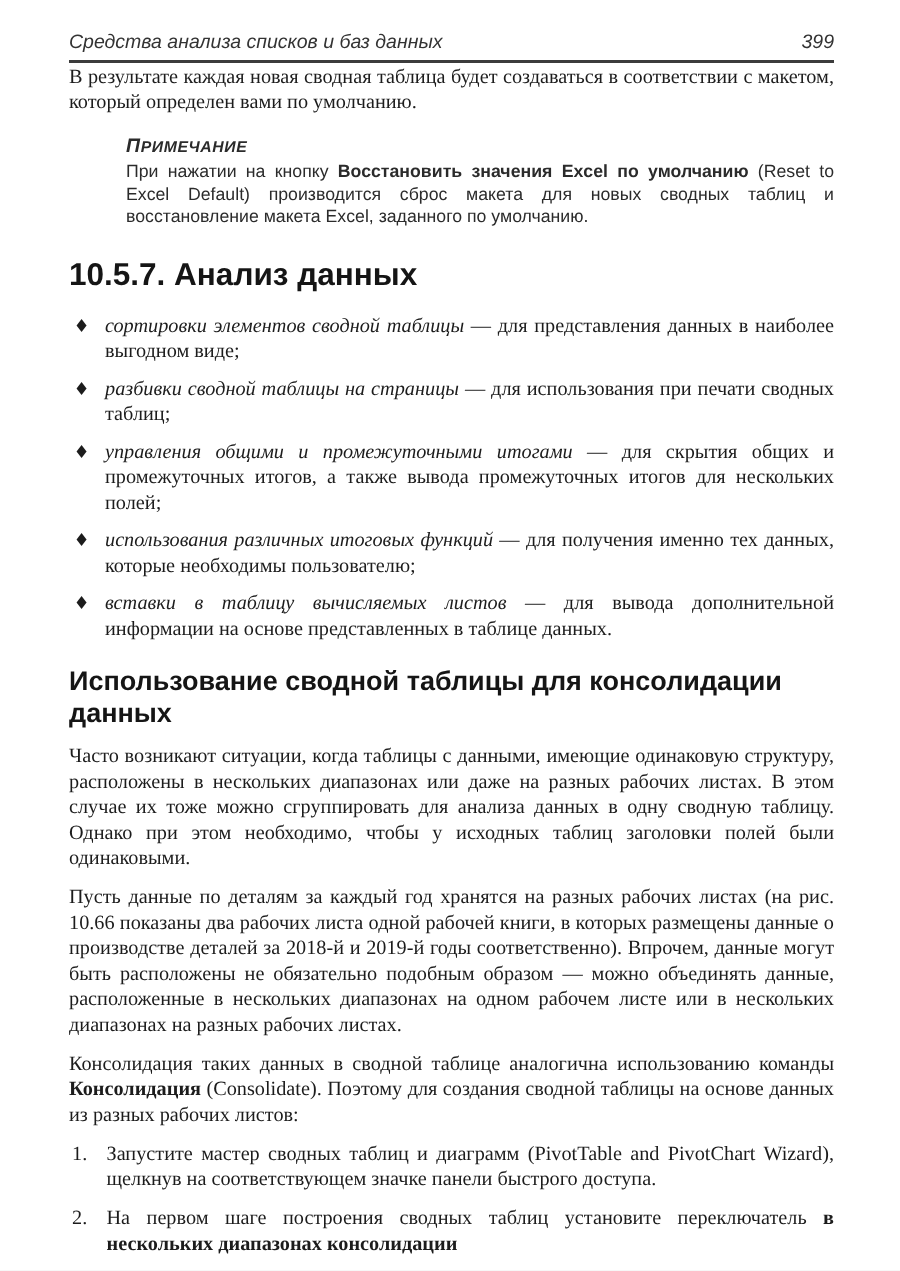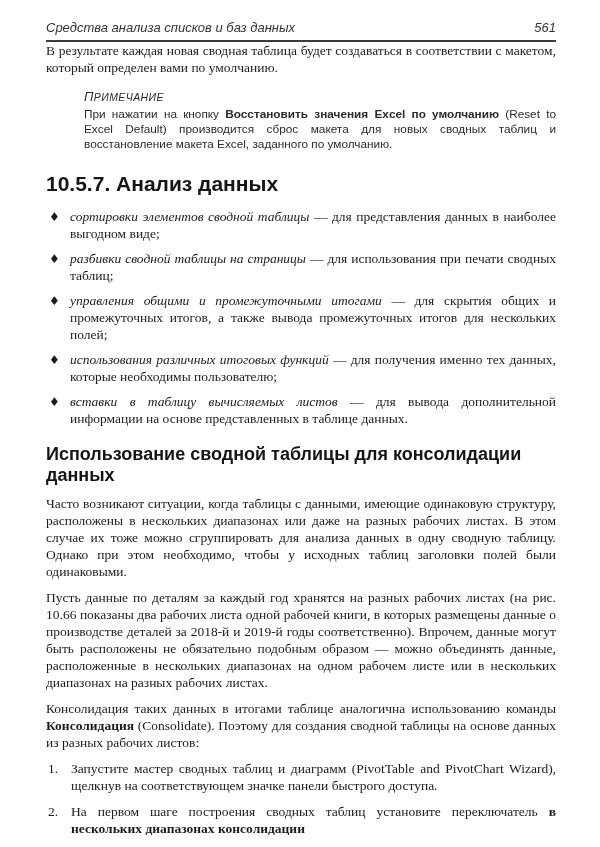--- a/index.html
+++ b/index.html
@@ -30,21 +30,21 @@
   }
   p.body-text { margin:0 0 9px 0; }
   .first-para { margin-top:14px; }
   
   .note {
     margin:13px 0 2px 38px;
     font-family:"Liberation Sans", sans-serif;
     color:#2b2b2b;
   }
   .note-title {
-    font-weight:normal; font-style:italic;
+    font-weight:bold; font-style:italic;
     font-size:10.5px; letter-spacing:0.4px;
     text-transform:uppercase;
   }
   .note-title::first-letter { font-size:13px; }
   .note-body {
     margin-top:3px;
     font-size:11.8px; line-height:15px;
     text-align:justify;
   }
   
@@ -73,21 +73,21 @@
   .b { font-weight:bold; }
   .i { font-style:italic;margin-top:33px; }
 </style>
 </head>
 <body>
 
 <div class="page">
 
   <div class="running-head">
     <span>Средства анализа списков и баз данных</span>
-    <span>561</span>
+    <span>399</span>
   </div>
 
   <p class="body-text first-para">В результате каждая новая сводная таблица будет создаваться в соответствии с макетом, который определен вами по умолчанию.</p>
 
   <div class="note">
     <div class="note-title">Примечание</div>
     <div class="note-body"><span>При нажатии на кнопку </span><span class="b">Восстановить значения Excel по умолчанию</span><span> (Reset to Excel Default) производится сброс макета для новых сводных таблиц и восстановление макета Excel, заданного по умолчанию.</span></div>
   </div>
 
   <h1 class="section-heading">10.5.7. Анализ данных</h1>
@@ -100,21 +100,21 @@
     <li class="flow"><span class="bullet-glyph">♦</span><span class="i">использования различных итоговых функций</span><span> — для получения именно тех данных, которые необходимы пользователю;</span></li>
     <li class="flow"><span class="bullet-glyph">♦</span><span class="i">вставки в таблицу вычисляемых листов</span><span> — для вывода дополнительной информации на основе представленных в таблице данных.</span></li>
   </ul>
 
   <h2 class="subsection-heading">Использование сводной таблицы для консолидации данных</h2>
 
   <p class="body-text">Часто возникают ситуации, когда таблицы с данными, имеющие одинаковую структуру, расположены в нескольких диапазонах или даже на разных рабочих листах. В этом случае их тоже можно сгруппировать для анализа данных в одну сводную таблицу. Однако при этом необходимо, чтобы у исходных таблиц заголовки полей были одинаковыми.</p>
 
   <p class="body-text">Пусть данные по деталям за каждый год хранятся на разных рабочих листах (на рис. 10.66 показаны два рабочих листа одной рабочей книги, в которых размещены данные о производстве деталей за 2018-й и 2019-й годы соответственно). Впрочем, данные могут быть расположены не обязательно подобным образом — можно объединять данные, расположенные в нескольких диапазонах на одном рабочем листе или в нескольких диапазонах на разных рабочих листах.</p>
 
-  <p class="body-text"><span class="b" style="font-weight:normal">Консолидация таких данных в итогами таблице аналогична использованию команды </span><span class="b">Консолидация</span><span> (Consolidate). Поэтому для создания сводной таблицы на основе данных из разных рабочих листов:</span></p>
+  <p class="body-text"><span class="b" style="font-weight:normal">Консолидация таких данных в сводной таблице аналогична использованию команды </span><span class="b">Консолидация</span><span> (Consolidate). Поэтому для создания сводной таблицы на основе данных из разных рабочих листов:</span></p>
 
   <ol class="step-list">
     <li class="flow"><span class="step-number">1.</span><span>Запустите мастер сводных таблиц и диаграмм (PivotTable and PivotChart Wizard), щелкнув на соответствующем значке панели быстрого доступа.</span></li>
     <li class="flow"><span class="step-number">2.</span><span>На первом шаге построения сводных таблиц установите переключатель </span><span class="b">в нескольких диапазонах консолидации</span></li>
 
   </ol>
 
 </div>
 
 </body></html>

